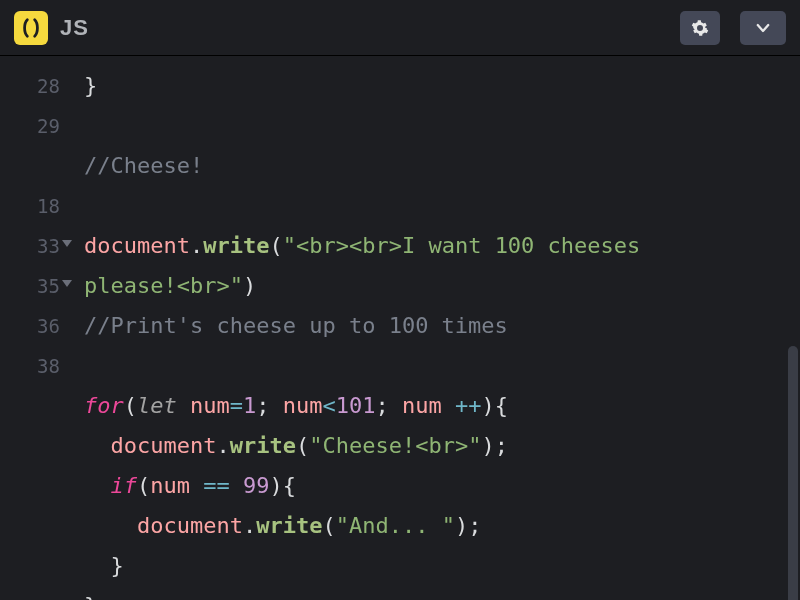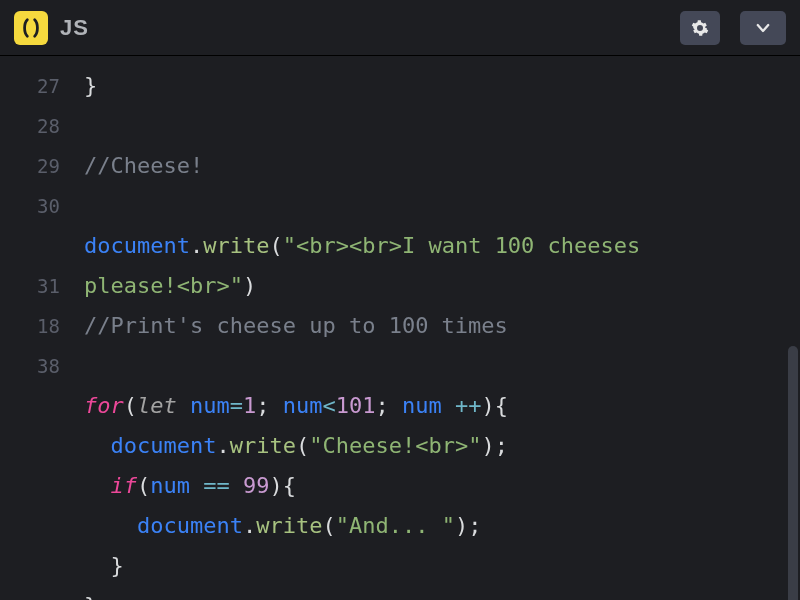--- a/index.html
+++ b/index.html
@@ -81,23 +81,23 @@
   }
   .code {
     flex: 1;
     padding: 10px 0 0 14px;
     white-space: pre;
     line-height: 40px;
   }
   .cl { height: 40px; }
   .tok-default { color: #d9dbdd; }
   .tok-comment { color: #7a808c; }
-  .tok-ident { color: #3b82f6; }
+  .tok-ident { color: #fca5a5; }
   .tok-punct { color: #d9dbdd; }
-  .tok-func { color: #a7c280; }
+  .tok-func { color: #a7c280; font-weight: bold; }
   .tok-string { color: #8fb574; }
   .tok-keyword { color: #ec4899; font-style: italic; }
   .tok-keyword2 { color: #a3a3a3; font-style: italic; }
   .tok-number { color: #c99ad1; }
   .tok-op { color: #6fb7c9; }
   .scrollbar {
     position: absolute;
     right: 2px;
     top: 290px;
     width: 10px;
@@ -125,24 +125,24 @@
   </button>
   <button class="hdr-btn caret">
     <svg viewBox="0 0 24 24">
       <path d="M5 8l7 8 7-8" stroke="#e8e8e8" stroke-width="3" fill="none" stroke-linecap="round" stroke-linejoin="round"></path>
     </svg>
   </button>
 </div>
 
 <div class="editor">
   <div class="gutter" id="gutter">
-      <div class="gln">27</div>
       <div class="gln">28</div>
       <div class="gln">29</div>
-      <div class="gln">30</div>
       <div class="gln"></div>
-      <div class="gln">31</div>
       <div class="gln">18</div>
+      <div class="gln">33<span class="fold"></span></div>
+      <div class="gln">35<span class="fold"></span></div>
+      <div class="gln">36</div>
       <div class="gln">38</div>
     </div>
   <div class="code" id="code"><div class="cl"><span class="tok-punct">}</span></div><div class="cl"></div><div class="cl"><span class="tok-comment">//Cheese!</span></div><div class="cl"></div><div class="cl"><span class="tok-ident">document</span><span class="tok-punct">.</span><span class="tok-func">write</span><span class="tok-punct">(</span><span class="tok-string">"&lt;br&gt;&lt;br&gt;I want 100 cheeses </span></div><div class="cl"><span class="tok-string">please!&lt;br&gt;"</span><span class="tok-punct">)</span></div><div class="cl"><span class="tok-comment">//Print's cheese up to 100 times</span></div><div class="cl"></div><div class="cl"><span class="tok-keyword">for</span><span class="tok-punct">(</span><span class="tok-keyword2">let</span><span class="tok-default"> </span><span class="tok-ident">num</span><span class="tok-op">=</span><span class="tok-number">1</span><span class="tok-punct">; </span><span class="tok-ident">num</span><span class="tok-op">&lt;</span><span class="tok-number">101</span><span class="tok-punct">; </span><span class="tok-ident">num</span><span class="tok-default"> </span><span class="tok-op">++</span><span class="tok-punct">){</span></div><div class="cl"><span>  </span><span class="tok-ident">document</span><span class="tok-punct">.</span><span class="tok-func">write</span><span class="tok-punct">(</span><span class="tok-string">"Cheese!&lt;br&gt;"</span><span class="tok-punct">);</span></div><div class="cl"><span>  </span><span class="tok-keyword">if</span><span class="tok-punct">(</span><span class="tok-ident">num</span><span class="tok-default"> </span><span class="tok-op">==</span><span class="tok-default"> </span><span class="tok-number">99</span><span class="tok-punct">){</span></div><div class="cl"><span>    </span><span class="tok-ident">document</span><span class="tok-punct">.</span><span class="tok-func">write</span><span class="tok-punct">(</span><span class="tok-string">"And... "</span><span class="tok-punct">);</span></div><div class="cl"><span>  </span><span class="tok-punct">}</span></div><div class="cl"><span class="tok-punct">}</span></div></div>
   <div class="scrollbar"></div>
 </div>
 
 </body></html>

